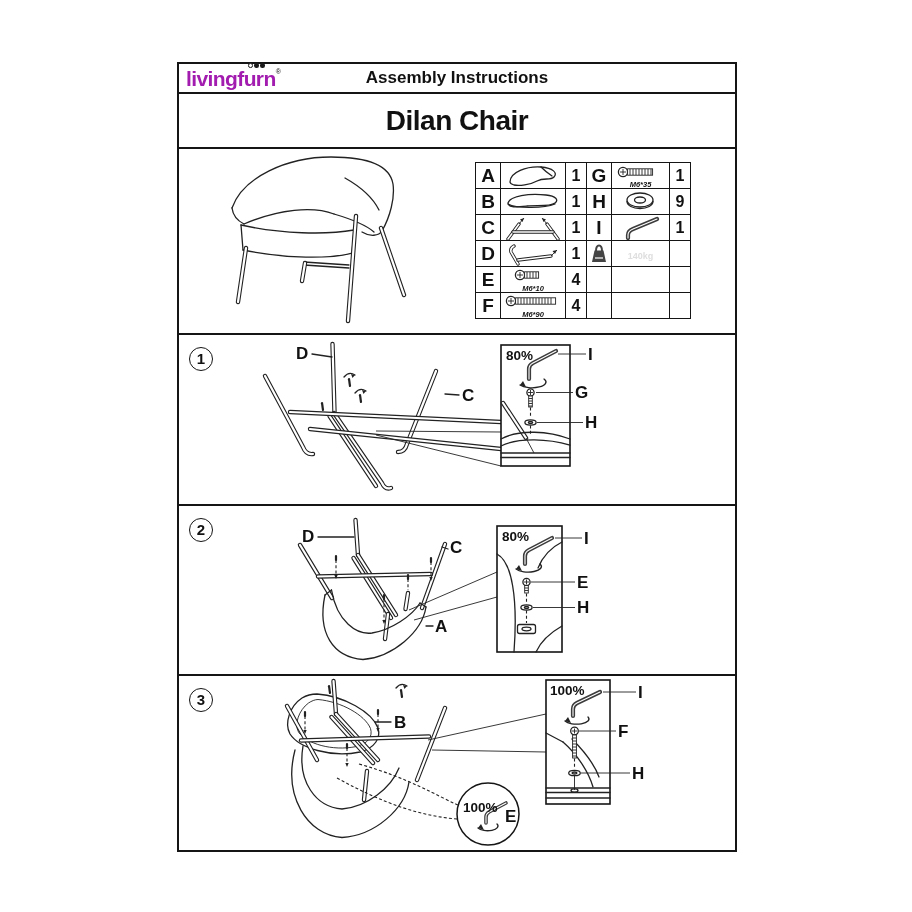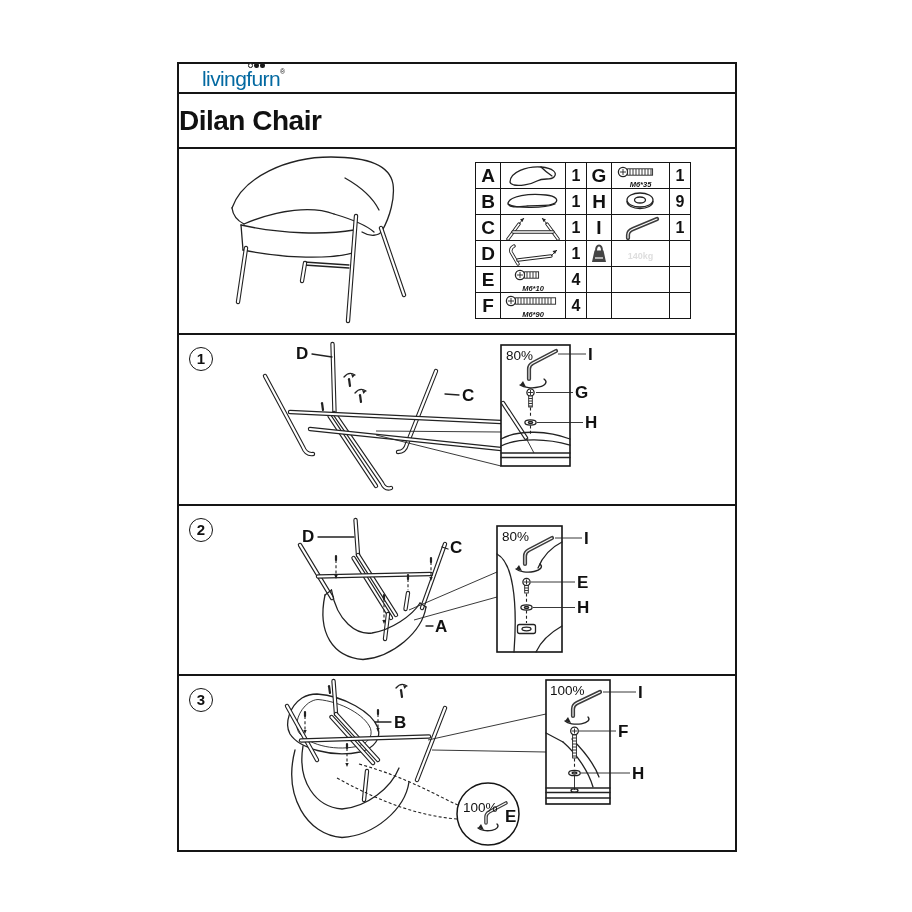--- a/index.html
+++ b/index.html
@@ -8,42 +8,42 @@
   .sec{position:relative;width:100%;box-sizing:border-box;border-bottom:2px solid #151515;}
   .s-h{height:30px;}
   .s-t{height:55px;}
   .s-p{height:186px;}
   .s-1{height:171px;}
   .s-2{height:170px;}
   .s-3{height:174px;border-bottom:none;}
 
   
   .logo-wrap{position:absolute;left:7px;top:3px;}
-  .logo{font-weight:normal;font-size:21px;letter-spacing:-0.6px;color:#0369a1;margin-left:16px;}
+  .logo{font-weight:bold;font-size:21px;letter-spacing:-0.6px;color:#a21caf;}
   .logo-reg{font-size:7px;vertical-align:top;position:relative;top:1px;}
   .logo-dots{position:absolute;left:62px;top:-4px;display:flex;gap:1.5px;}
   .logo-dots i{width:4.5px;height:4.5px;border-radius:50%;background:#1b1b1b;display:block;}
   .logo-dots i.ring{background:#fff;border:1.3px solid #1b1b1b;width:2.5px;height:2.5px;}
   .hdr-title{position:absolute;left:0;right:0;top:4px;text-align:center;font-weight:bold;font-size:17px;}
-  .doc-title{position:absolute;left:0;right:0;top:11px;font-weight:bold;font-size:28px;letter-spacing:-0.5px;}
+  .doc-title{position:absolute;left:0;right:0;top:11px;text-align:center;font-weight:bold;font-size:28px;letter-spacing:-0.5px;}
 
   
   table.parts{position:absolute;left:296px;top:13px;border-collapse:collapse;table-layout:fixed;}
   table.parts td{border:1.6px solid #151515;padding:0;height:25px;vertical-align:middle;text-align:center;overflow:hidden;}
   td.c-letter{width:24px;font-weight:bold;font-size:19px;text-align:left;padding-left:3px;}
   td.c-img1{width:64px;}
   td.c-img2{width:57px;}
   td.c-qty{width:20px;font-weight:bold;font-size:16px;}
   .cellrel{position:relative;width:100%;height:25px;font-style:italic;}
   .size-lbl{position:absolute;left:0;right:0;bottom:0px;text-align:center;font-size:7.5px;font-weight:bold;line-height:1;}
   .faint{color:#dedede;font-size:9px;font-weight:bold;}
 
   
   .plbl{position:absolute;font-weight:bold;font-size:17px;line-height:1;}
-  .scale-lbl{position:absolute;font-weight:normal;font-size:13.5px;line-height:1;}
+  .scale-lbl{position:absolute;font-weight:bold;font-size:13.5px;line-height:1;}
   .stepnum{position:absolute;left:10px;top:12px;width:22px;height:22px;border:1.6px solid #151515;border-radius:50%;
            font-weight:bold;font-size:15px;text-align:center;line-height:22px;}
 
   
   .t1{stroke:#222;stroke-width:4.4;fill:none;stroke-linecap:round;stroke-linejoin:round;}
   .t2{stroke:#fff;stroke-width:2.2;fill:none;stroke-linecap:round;stroke-linejoin:round;}
   .t1s{stroke:#222;stroke-width:3.4;fill:none;stroke-linecap:round;stroke-linejoin:round;}
   .t2s{stroke:#fff;stroke-width:1.6;fill:none;stroke-linecap:round;stroke-linejoin:round;}
   .ln{stroke:#222;stroke-width:1.3;fill:none;stroke-linecap:round;}
   .lnthin{stroke:#222;stroke-width:0.9;fill:none;}
@@ -61,20 +61,21 @@
 
   <div class="sec s-h">
     <div class="logo-wrap">
       <span class="logo-dots">
           <i class="ring"></i>
           <i></i>
           <i></i>
         </span>
       <span class="logo">livingfurn</span><span class="logo-reg">®</span>
     </div>
+    <div class="hdr-title">Assembly Instructions</div>
   </div>
 
   <div class="sec s-t">
     <div class="doc-title">Dilan Chair</div>
   </div>
 
   <div class="sec s-p">
 
     <svg style="left:12px;top:2px;" width="280" height="180" viewBox="0 0 280 180">
       <path class="ln" d="M 41,57 C 52,26 96,6 140,6 C 177,6 199,15 202,33 C 204,47 199,66 191,80"></path>

